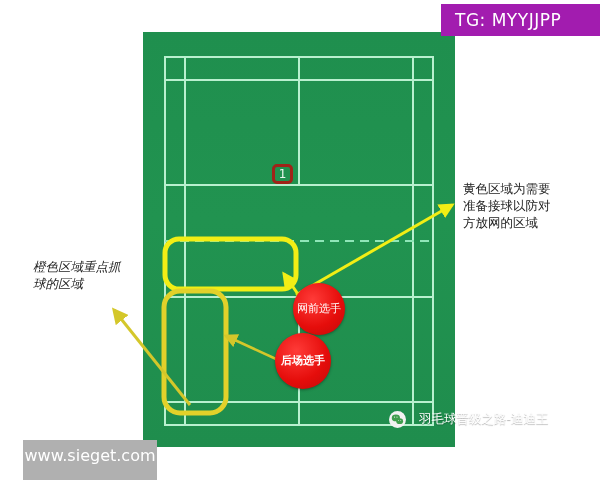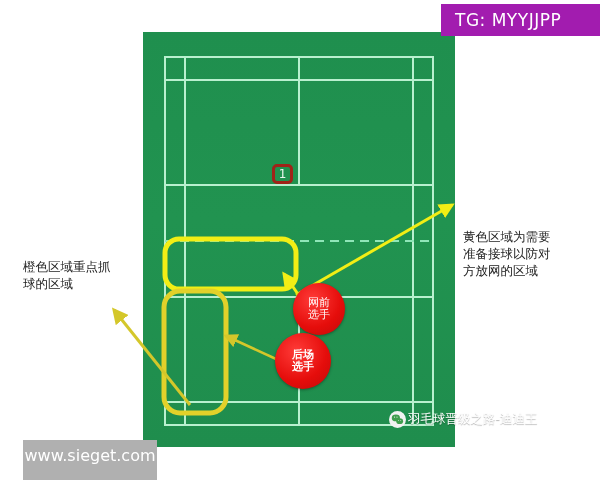--- a/index.html
+++ b/index.html
@@ -75,21 +75,21 @@
   }
 
   
   .badge {
     position: absolute;
     border-radius: 50%;
     background: #e8110f;
     background-image: radial-gradient(circle at 38% 32%, #ff3b38 0%, #e50d0b 58%, #c00a09 100%);
     color: #ffffff;
     display: flex;
-    flex-direction: column;
+    flex-direction: row;
     align-items: center;
     justify-content: center;
     box-shadow: 0 1px 3px rgba(0,0,0,.35);
     line-height: 1.12;
   }
   .badge span { display: block; white-space: nowrap; }
   #badge-front {
     left: 293px; top: 283px;
     width: 52px; height: 52px;
     font-size: 11px;
@@ -117,31 +117,31 @@
   }
 
   
   .note {
     position: absolute;
     color: #222222;
     font-size: 12.5px;
     line-height: 17px;
     white-space: pre-line;
   }
-  #note-right { left: 463px; top: 180px; width: 130px; margin-top: 48px; }
-  #note-left  { left: 23px;  top: 258px; width: 110px; }
+  #note-right { left: 463px; top: 180px; width: 130px; }
+  #note-left  { left: 33px;  top: 258px; width: 110px; font-style: italic; }
 
   
   #wechat {
     position: absolute;
     left: 389px;
     top: 411px;
     display: flex;
     align-items: center;
-    gap: 2px;
+    gap: 13px;
     color: #ffffff;
     font-size: 12.5px;
     white-space: nowrap;
     text-shadow: 0 1px 1px rgba(0,0,0,.3);
   }
   #wechat .wc-logo {
     width: 17px; height: 17px;
     border-radius: 50%;
     background: #f2f2f2;
     display: flex; align-items: center; justify-content: center;

